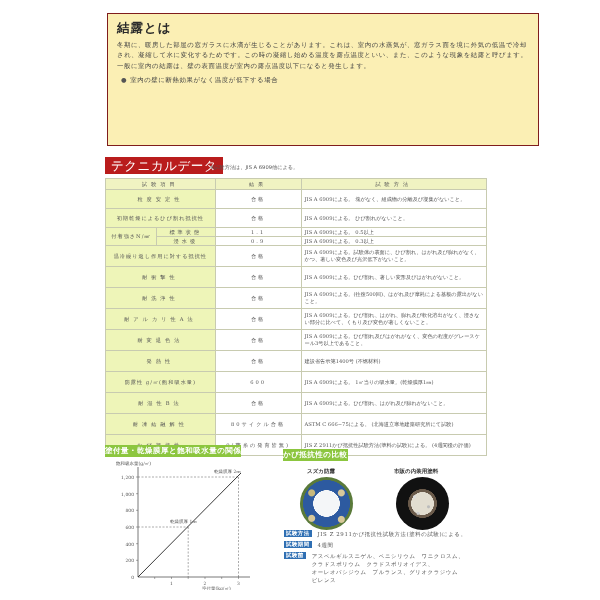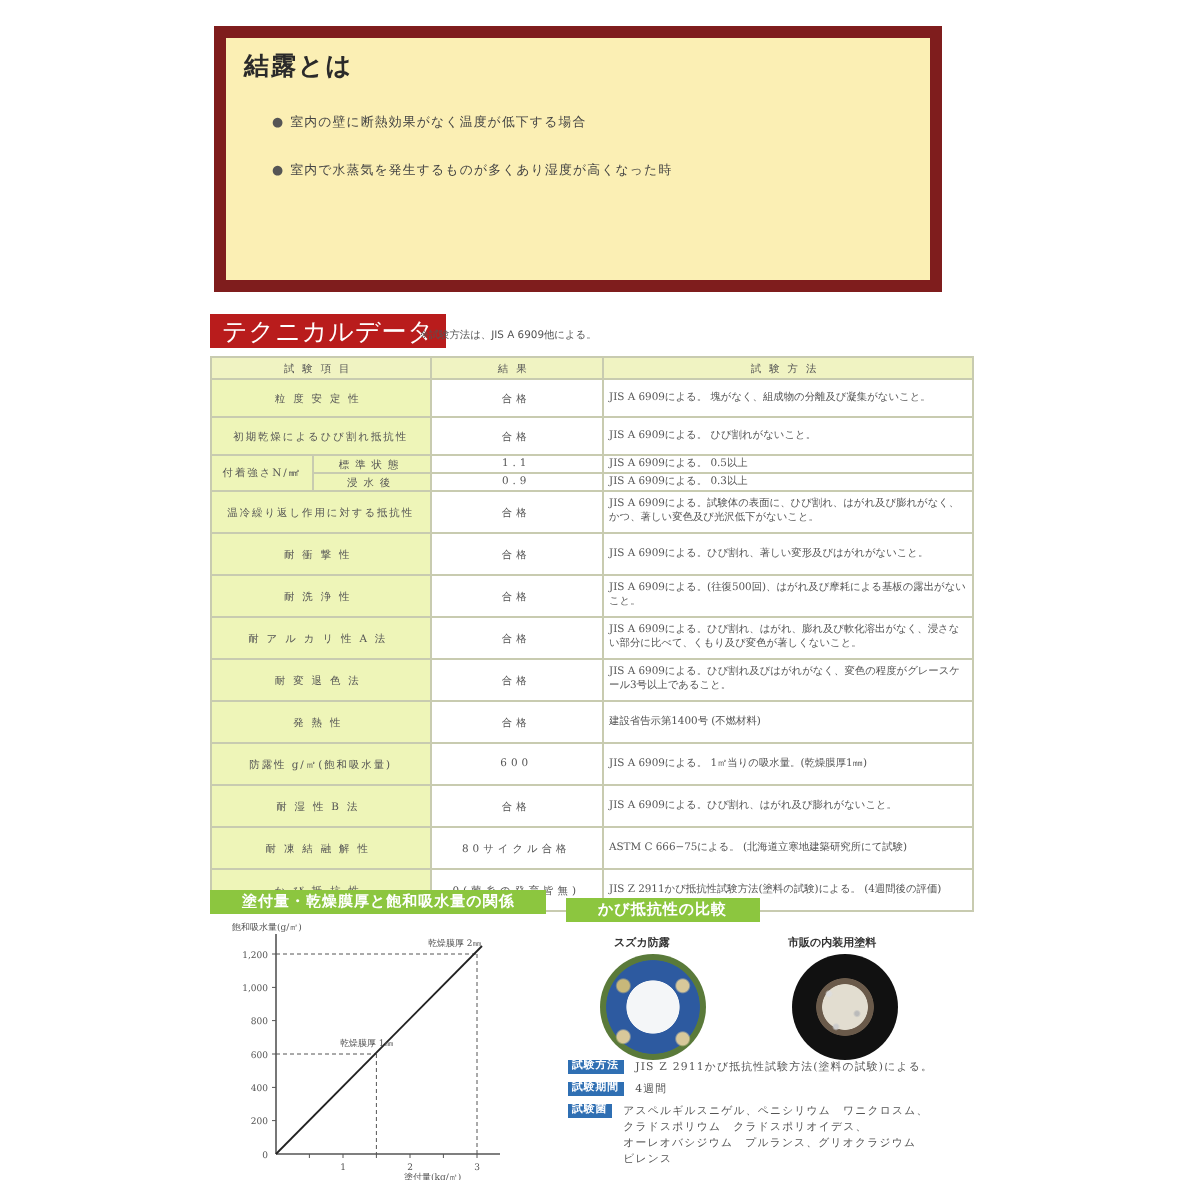--- a/index.html
+++ b/index.html
@@ -1,24 +1,24 @@
 <!DOCTYPE html>
 <html><head>
 <meta charset="utf-8">
 <style>
   html, body { margin:0; padding:0; }
   body { width:600px; height:600px; background:#ffffff; position:relative; overflow:hidden;
          font-family:"DejaVu Sans", sans-serif; color:#3a3a3a; }
 
   
-  .intro { position:absolute; left:107px; top:13px; width:364px; height:133px;
-           background:#fbefb4; border:6px solid #7f1d1d; box-sizing:border-box; padding:6px 9px; }
+  .intro { position:absolute; left:107px; top:13px; width:432px; height:133px;
+           background:#fbefb4; border:1px solid #7f1d1d; box-sizing:border-box; padding:6px 9px; }
   .intro h1 { margin:0 0 3px 0; font-size:12.5px; font-weight:bold; color:#2a2a2a; letter-spacing:1px; }
   .intro p { margin:0; font-size:6.4px; line-height:10.4px; letter-spacing:0.6px; color:#444; }
-  .intro .b { margin:14px; font-size:6.4px; line-height:10.4px; letter-spacing:0.6px; color:#444; }
+  .intro .b { margin:4px; font-size:6.4px; line-height:10.4px; letter-spacing:0.6px; color:#444; }
   .intro .b .dot { color:#555; margin-right:3px; }
   .intro .indent { padding-left:8px; }
 
   
   .tech-hdr { position:absolute; left:105px; top:157px; height:17px; padding:0 6px;
               background:#b91c1c; color:#fff; font-size:12.5px; line-height:17px; letter-spacing:0.5px; }
   .tech-note { position:absolute; left:210px; top:164px; font-size:5.2px; color:#555; }
 
   
   table.tech { position:absolute; left:105px; top:178px; width:382px; border-collapse:collapse;
@@ -29,21 +29,21 @@
   table.tech td.sub { background:#eef5b8; text-align:center; letter-spacing:3px; }
   table.tech td.res { text-align:center; letter-spacing:2px; background:#fff; }
   table.tech td.meth { text-align:left; line-height:7px; background:#fff; }
   table.tech tr.h1 td { height:18px; }
   table.tech tr.h2 td { height:20px; }
   table.tech tr.hs td { height:8px; }
   col.c1 { width:51px; } col.c2 { width:59px; } col.c3 { width:86px; } col.c4 { width:186px; }
 
   
   .sec-hdr { position:absolute; height:12px; line-height:12px; background:#8cc63f; color:#fff;
-             font-size:7.5px; font-weight:bold; padding:0 16px; letter-spacing:0.5px; }
+             font-size:7.5px; font-weight:bold; padding:0 0; letter-spacing:0.5px; }
 
   
   .chart { position:absolute; left:100px; top:455px; width:170px; height:135px; }
   .chart svg text { font-family:"DejaVu Serif", serif; fill:#555; }
 
   
   .mold-label { position:absolute; font-size:5.5px; font-weight:bold; color:#333; }
   .dish { position:absolute; width:53px; height:53px; border-radius:50%; }
   .dish1 { left:300px; top:477px; background:radial-gradient(circle at 50% 50%, #f4f6f8 0 35%, #2d5aa0 36% 62%, #5a7a3a 63% 72%, #1c1c1c 73% 100%); }
   .dish2 { left:396px; top:477px; background:radial-gradient(circle at 50% 50%, #e2ddd0 0 30%, #6a5a4a 31% 38%, #111 39% 100%); }
@@ -55,22 +55,22 @@
   .info { position:absolute; left:284px; font-size:5.4px; color:#555; font-family:"DejaVu Serif", serif; }
   .info .tag { display:inline-block; background:#2f6fb3; color:#fff; font-family:"DejaVu Sans", sans-serif;
                font-weight:bold; padding:0 2px; margin-right:6px; height:7px; line-height:7px; letter-spacing:0.5px; vertical-align:top; }
   .info .txt { display:inline-block; vertical-align:top; line-height:8px; letter-spacing:0.6px; }
 </style>
 </head>
 <body>
 
 <div class="intro">
   <h1>結露とは</h1>
+  <p>冬期に、暖房した部屋の窓ガラスに水滴が生じることがあります。これは、室内の水蒸気が、窓ガラス面を境に外気の低温で冷却され、凝縮して水に変化するためです。この時の凝縮し始める温度を露点温度といい、また、このような現象を結露と呼びます。一般に室内の結露は、壁の表面温度が室内の露点温度以下になると発生します。</p>
   <div class="b"><span class="dot">●</span><span>室内の壁に断熱効果がなく温度が低下する場合</span></div>
-  <div class="b"><span class="dot">●</span><span>室内で水蒸気を発生するものが多くあり湿度が高くなった時</span></div>
 </div>
 
 <div class="tech-hdr">テクニカルデータ</div>
 <div class="tech-note">※試験方法は、JIS A 6909他による。</div>
 
 <table class="tech">
   <colgroup>
       <col class="c1">
       <col class="c2">
       <col class="c3">

